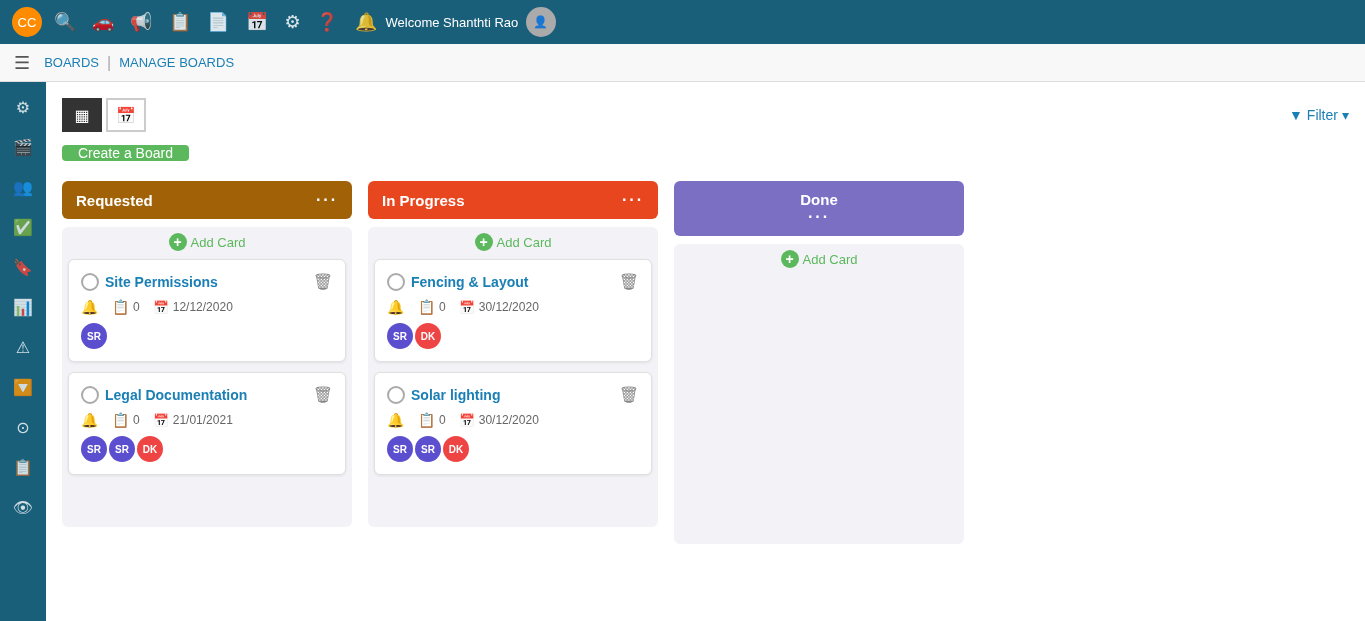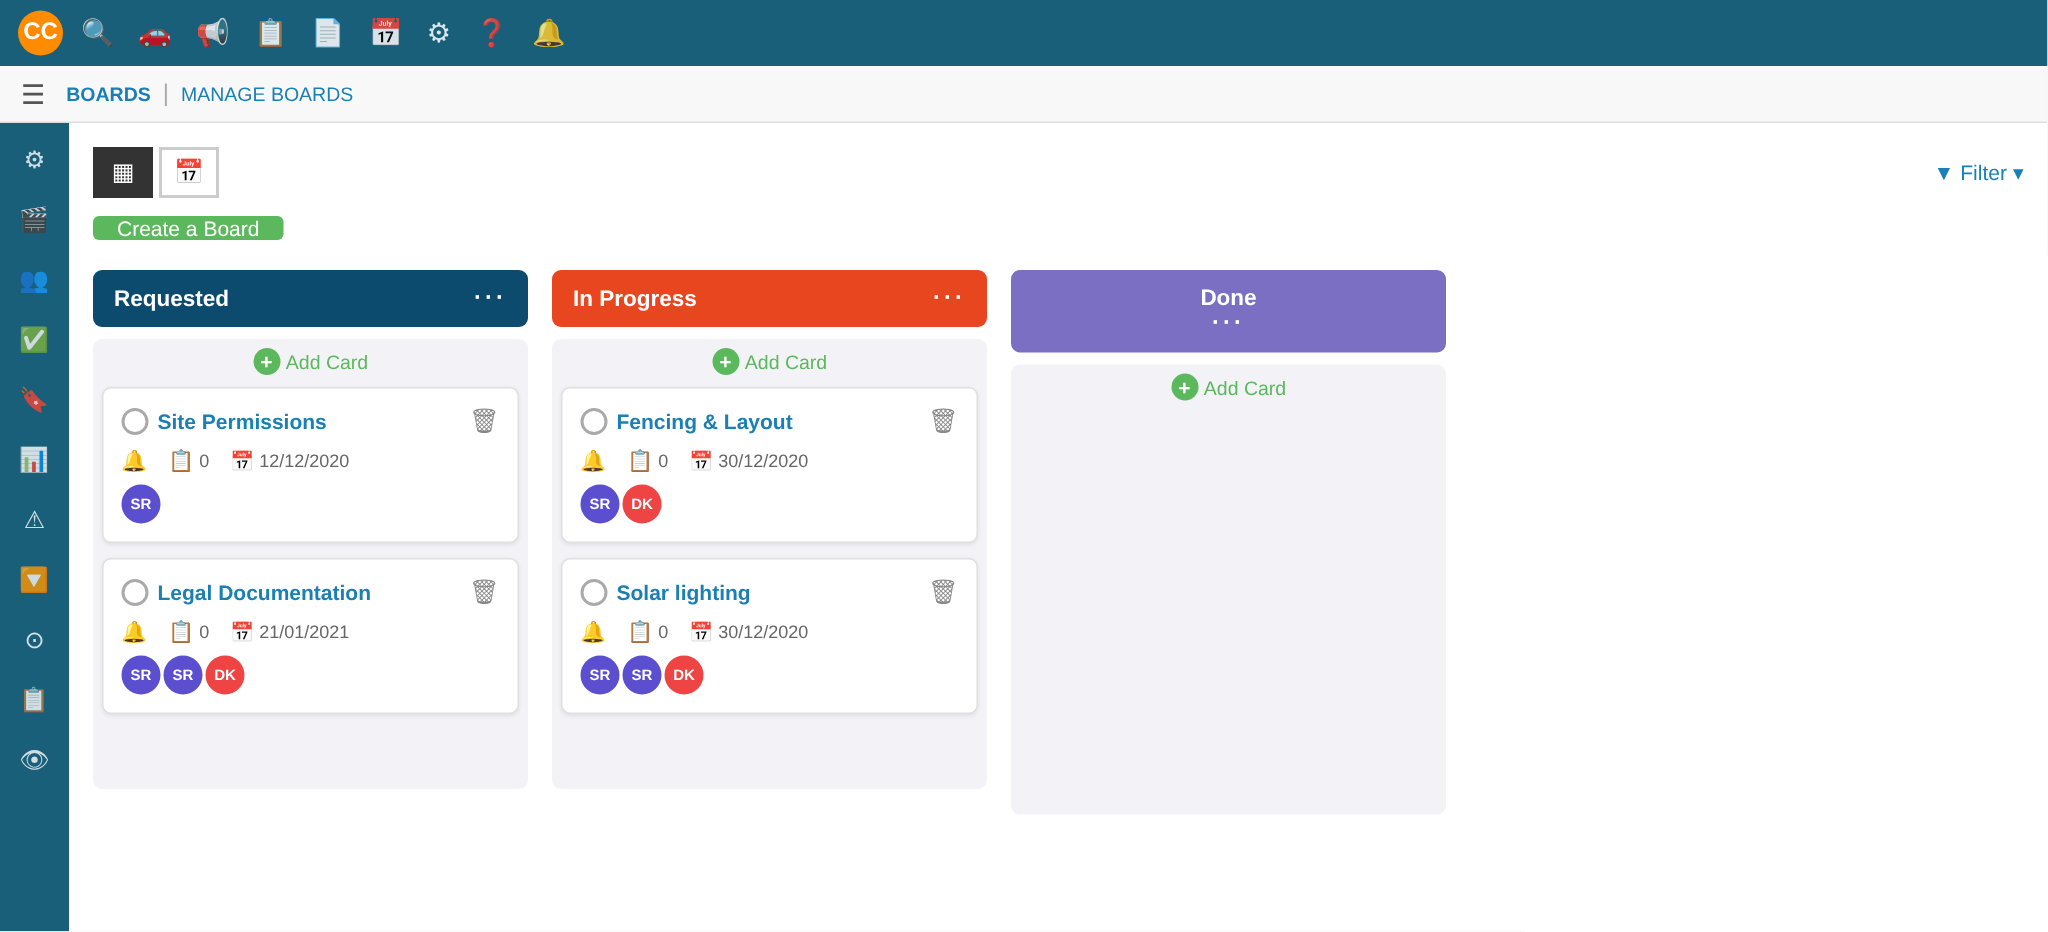--- a/index.html
+++ b/index.html
@@ -13,21 +13,21 @@
       align-items: center;
       padding: 0 12px;
       color: white;
       flex-shrink: 0;
     }
     .logo-icon {
       width: 30px; height: 30px;
       background: #ff8c00;
       border-radius: 50%;
       display: flex; align-items: center; justify-content: center;
-      font-weight: bold; font-size: 16px; color: white;
+      font-weight: normal; font-size: 13px; color: white;
       margin-right: 12px;
       flex-shrink: 0;
     }
     .company-name {
       font-size: 15px; font-weight: 600; color: white;
       flex: 1;
     }
     .header-icons {
       display: flex; align-items: center; gap: 16px;
     }
@@ -50,21 +50,21 @@
       background: #f8f8f8;
       border-bottom: 1px solid #ddd;
       height: 38px;
       display: flex;
       align-items: center;
       padding: 0 14px;
       flex-shrink: 0;
     }
     .hamburger { font-size: 18px; color: #555; margin-right: 14px; cursor: pointer; }
     .nav-link {
-      font-size: 13px; font-weight: 700; color: #1a7fb5; cursor: pointer; text-decoration: none;
+      font-size: 13px; font-weight: 400; color: #1a7fb5; cursor: pointer; text-decoration: none;
     }
     .nav-separator { color: #aaa; margin: 0 8px; }
     .nav-link-secondary { font-size: 13px; color: #1a7fb5; cursor: pointer; }
 
     
     .main-layout {
       display: flex;
       flex: 1;
       overflow: hidden;
     }
@@ -146,21 +146,21 @@
       border-radius: 6px;
       padding: 10px 14px;
       display: flex;
       align-items: center;
       justify-content: space-between;
       color: white;
       font-weight: bold;
       font-size: 15px;
       margin-bottom: 8px;
     }
-    .col-header-requested { background: #0c4a6e; }
+    .col-header-requested { background: #a16207; }
     .col-header-inprogress { background: #e8461e; }
     .col-header-done { background: #7b6fc4; flex-direction: column; }
 
     .col-menu { font-size: 16px; cursor: pointer; letter-spacing: 2px; }
 
     .add-card-row {
       display: flex; align-items: center; justify-content: center;
       gap: 4px; color: #5cb85c; font-size: 13px; cursor: pointer;
       margin-bottom: 8px;
     }
@@ -227,20 +227,24 @@
     <span class="header-icon">🔍</span>
     <span class="header-icon">🚗</span>
     <span class="header-icon">📢</span>
     <span class="header-icon">📋</span>
     <span class="header-icon">📄</span>
     <span class="header-icon">📅</span>
     <span class="header-icon">⚙</span>
     <span class="header-icon">❓</span>
     <span class="header-icon">🔔</span>
   </div>
+  <div class="welcome-section">
+    <span class="welcome-text">Welcome Shanthti Rao</span>
+    <div class="avatar-circle">👤</div>
+  </div>
 </div>
 
 <div class="secondary-nav">
   <span class="hamburger">☰</span>
   <a class="nav-link">BOARDS</a>
   <span class="nav-separator">|</span>
   <a class="nav-link-secondary">MANAGE BOARDS</a>
 </div>
 
 <div class="main-layout">

